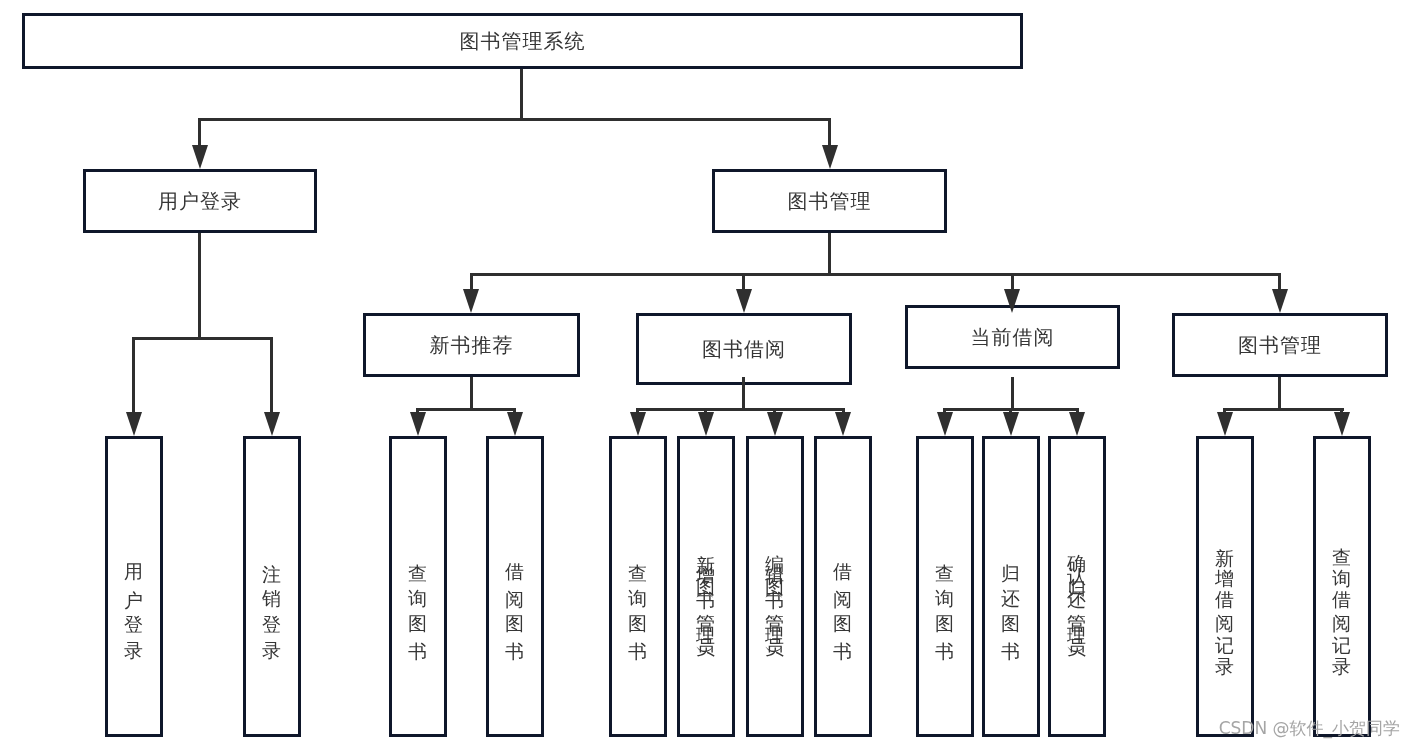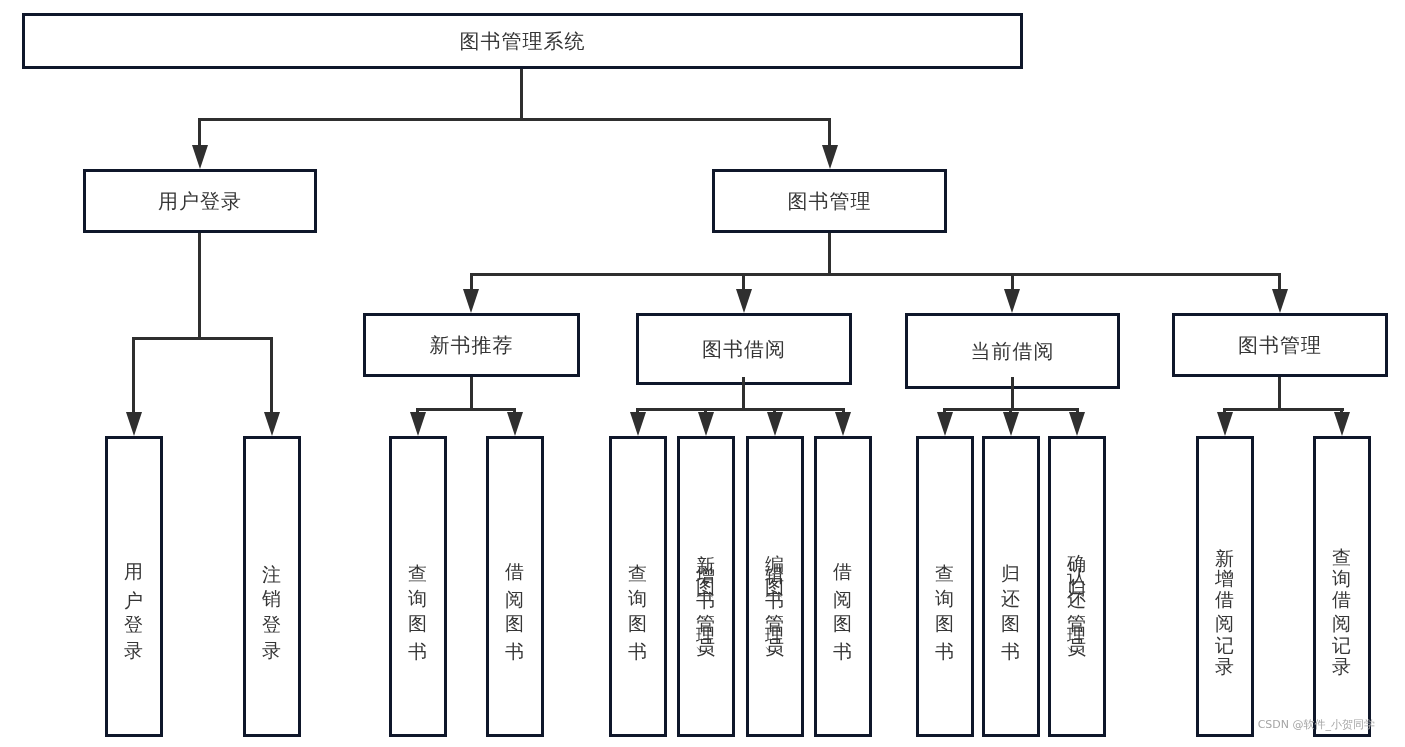--- a/index.html
+++ b/index.html
@@ -23,22 +23,22 @@
   .vt6 span{letter-spacing:22px;margin-top:22px;}
   .vt9 span{letter-spacing:12px;margin-top:12px;}
   
   .ln{position:absolute;background:#2f2f2f;}
   .arr{
     position:absolute;width:0;height:0;
     border-left:8px solid transparent;border-right:8px solid transparent;
     border-top:24px solid #2f2f2f;
   }
   .watermark{
-    position:absolute;left:1160px;top:717px;width:215px;
-    font-size:11px;color:#a5a5a5;white-space:nowrap;text-align:right;
+    position:absolute;left:1185px;top:717px;width:215px;
+    font-size:17px;color:#a5a5a5;white-space:nowrap;text-align:right;
   }
 </style>
 </head>
 <body>
 
 <div class="canvas">
 
   <div class="node hnode" style="left:22px;top:13px;width:1001px;height:56px">
     <span>图书管理系统</span>
   </div>
@@ -49,21 +49,21 @@
   <div class="node hnode" style="left:712px;top:169px;width:235px;height:64px">
     <span>图书管理</span>
   </div>
 
   <div class="node hnode" style="left:363px;top:313px;width:217px;height:64px">
     <span>新书推荐</span>
   </div>
   <div class="node hnode" style="left:636px;top:313px;width:216px;height:72px">
     <span>图书借阅</span>
   </div>
-  <div class="node hnode" style="left:905px;top:313px;width:215px;height:76px">
+  <div class="node hnode" style="left:905px;top:305px;width:215px;height:64px">
     <span>当前借阅</span>
   </div>
   <div class="node hnode" style="left:1172px;top:313px;width:216px;height:64px">
     <span>图书管理</span>
   </div>
 
   <div class="node vnode vt4" style="left:105px">
     <span>用户登录</span>
   </div>
   <div class="node vnode vt4" style="left:243px">

